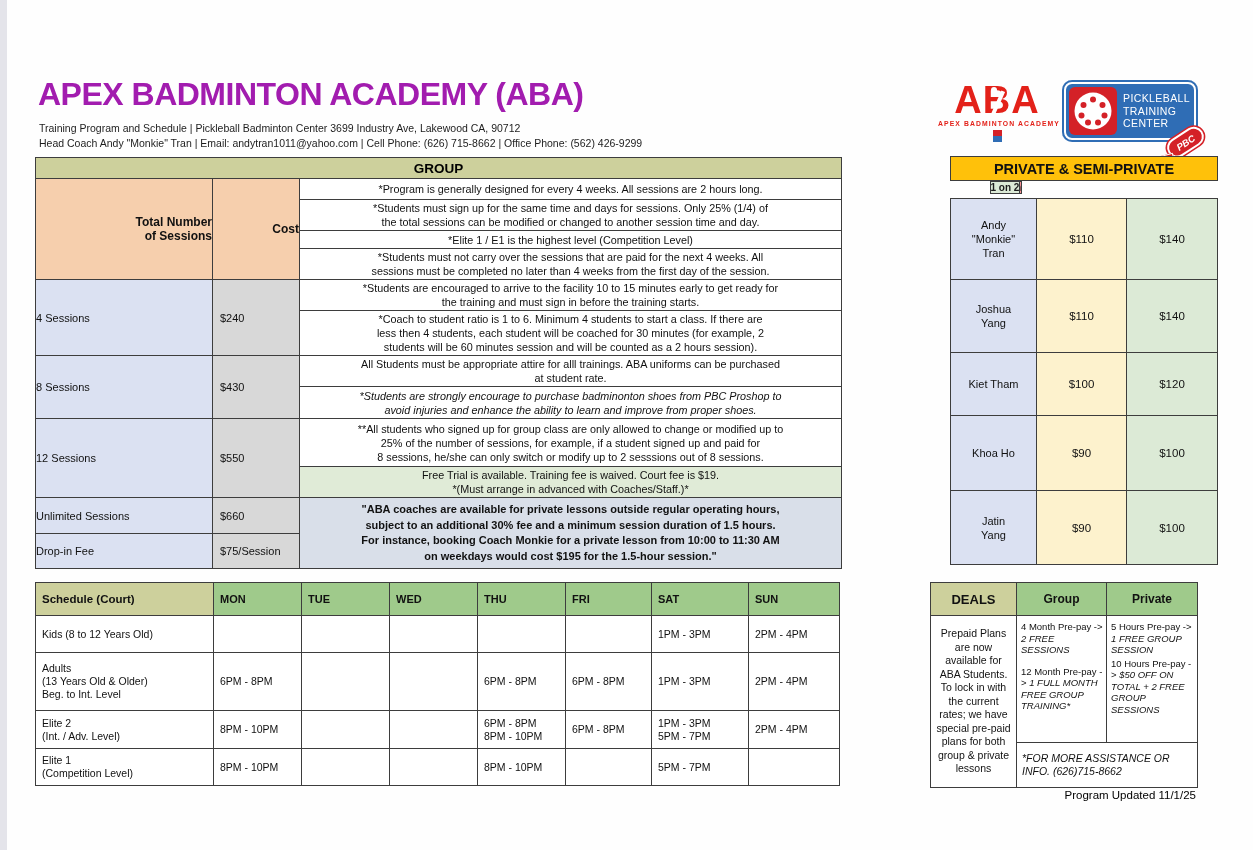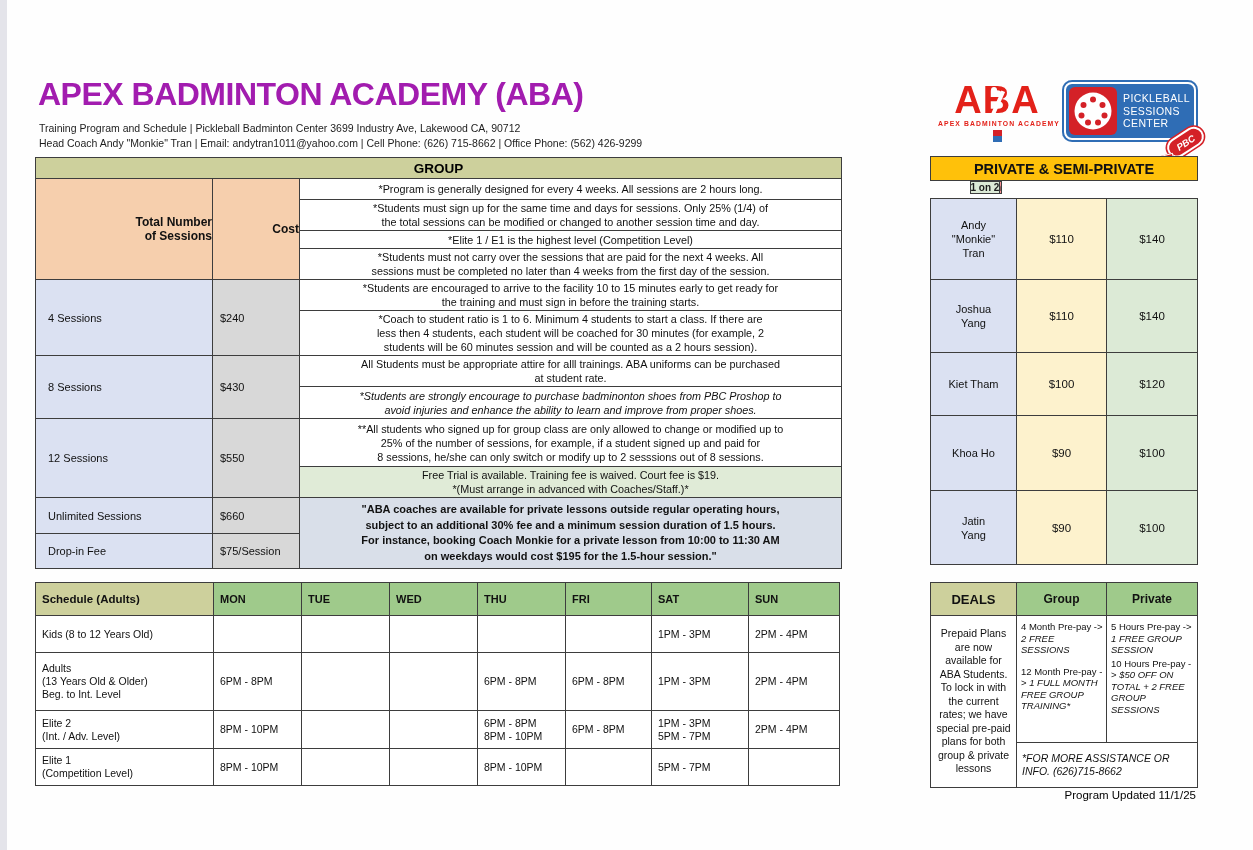--- a/index.html
+++ b/index.html
@@ -35,29 +35,29 @@
 
   
   table { border-collapse:collapse; table-layout:fixed; }
   td, th { border:1px solid #3d3d3d; overflow:hidden; }
   .pre { white-space:pre-line; }
 
   
   .group-table { position:absolute; left:35px; top:157px; width:806px; }
   .group-table .grp-title { background:#cdd09c; font-size:13.5px; font-weight:bold; text-align:center; color:#000; }
   .group-table .colhead { background:#f6cfad; font-weight:bold; font-size:12px; text-align:right; vertical-align:middle; }
-  .group-table .sess { background:#dbe1f2; font-size:11px; text-align:left; padding-left:12px; vertical-align:middle; }
+  .group-table .sess { background:#dbe1f2; font-size:11px; text-align:left; padding-left:0; vertical-align:middle; }
   .group-table .cost { background:#d8d8d8; font-size:11px; text-align:left; padding-left:7px; vertical-align:middle; }
   .group-table .note { background:#ffffff; font-size:10.8px; line-height:14px; text-align:center; vertical-align:middle; padding:1px 4px; }
   .group-table .note.italic { font-style:italic; }
   .group-table .note.green { background:#e0ebd7; }
   .group-table .note.blue { background:#d9dfe9; font-weight:bold; font-size:11px; line-height:15.5px; }
 
   
-  .private-table { position:absolute; left:930px; top:156px; width:267px;border-radius:17px; }
+  .private-table { position:absolute; left:950px; top:156px; width:267px;border-radius:17px; }
   .private-table .pv-title { background:#ffc10a; font-size:14.5px; font-weight:bold; text-align:center; }
   .private-table .h-coach { background:#f58f93; }
   .private-table .h-rate1, .private-table .h-rate2 { background:#dcead6; }
   .private-table th.sub { font-size:10px; font-weight:bold; text-align:center; vertical-align:middle; }
   .private-table .coach { background:#dbe1f2; font-size:11px; line-height:14px; text-align:center; vertical-align:middle; }
   .private-table .r1 { background:#fdf2cd; font-size:11.5px; text-align:center; vertical-align:middle; }
   .private-table .r2 { background:#dcead6; font-size:11.5px; text-align:center; vertical-align:middle; }
 
   
   .schedule-table { position:absolute; left:35px; top:582px; width:804px; }
@@ -112,21 +112,21 @@
           <circle cx="29.5" cy="14" r="3"></circle>
           <circle cx="8.5" cy="24.5" r="3"></circle>
           <circle cx="31.5" cy="24.5" r="3"></circle>
           <circle cx="15" cy="31.5" r="3"></circle>
           <circle cx="25" cy="31.5" r="3"></circle>
         </g>
       </svg>
     </div>
     <div class="pbc-text">
       <div>PICKLEBALL</div>
-      <div>SESSIONS</div>
+      <div>TRAINING</div>
       <div>CENTER</div>
     </div>
     <div class="pbc-paddle">
       <div class="handle"></div>
       <div class="face">
           <span>PBC</span>
         </div>
     </div>
   </div>
 
@@ -257,21 +257,21 @@
         <col style="width:88px">
         <col style="width:88px">
         <col style="width:88px">
         <col style="width:88px">
         <col style="width:86px">
         <col style="width:97px">
         <col style="width:91px">
       </colgroup>
     <tbody>
         <tr style="height:33px">
-      <th class="sc-title">Schedule (Adults)</th>
+      <th class="sc-title">Schedule (Court)</th>
       <th class="day">MON</th>
       <th class="day">TUE</th>
       <th class="day">WED</th>
       <th class="day">THU</th>
       <th class="day">FRI</th>
       <th class="day">SAT</th>
       <th class="day">SUN</th>
     </tr>
     <tr style="height:37px">
       <td class="lbl pre">Kids (8 to 12 Years Old)</td>

